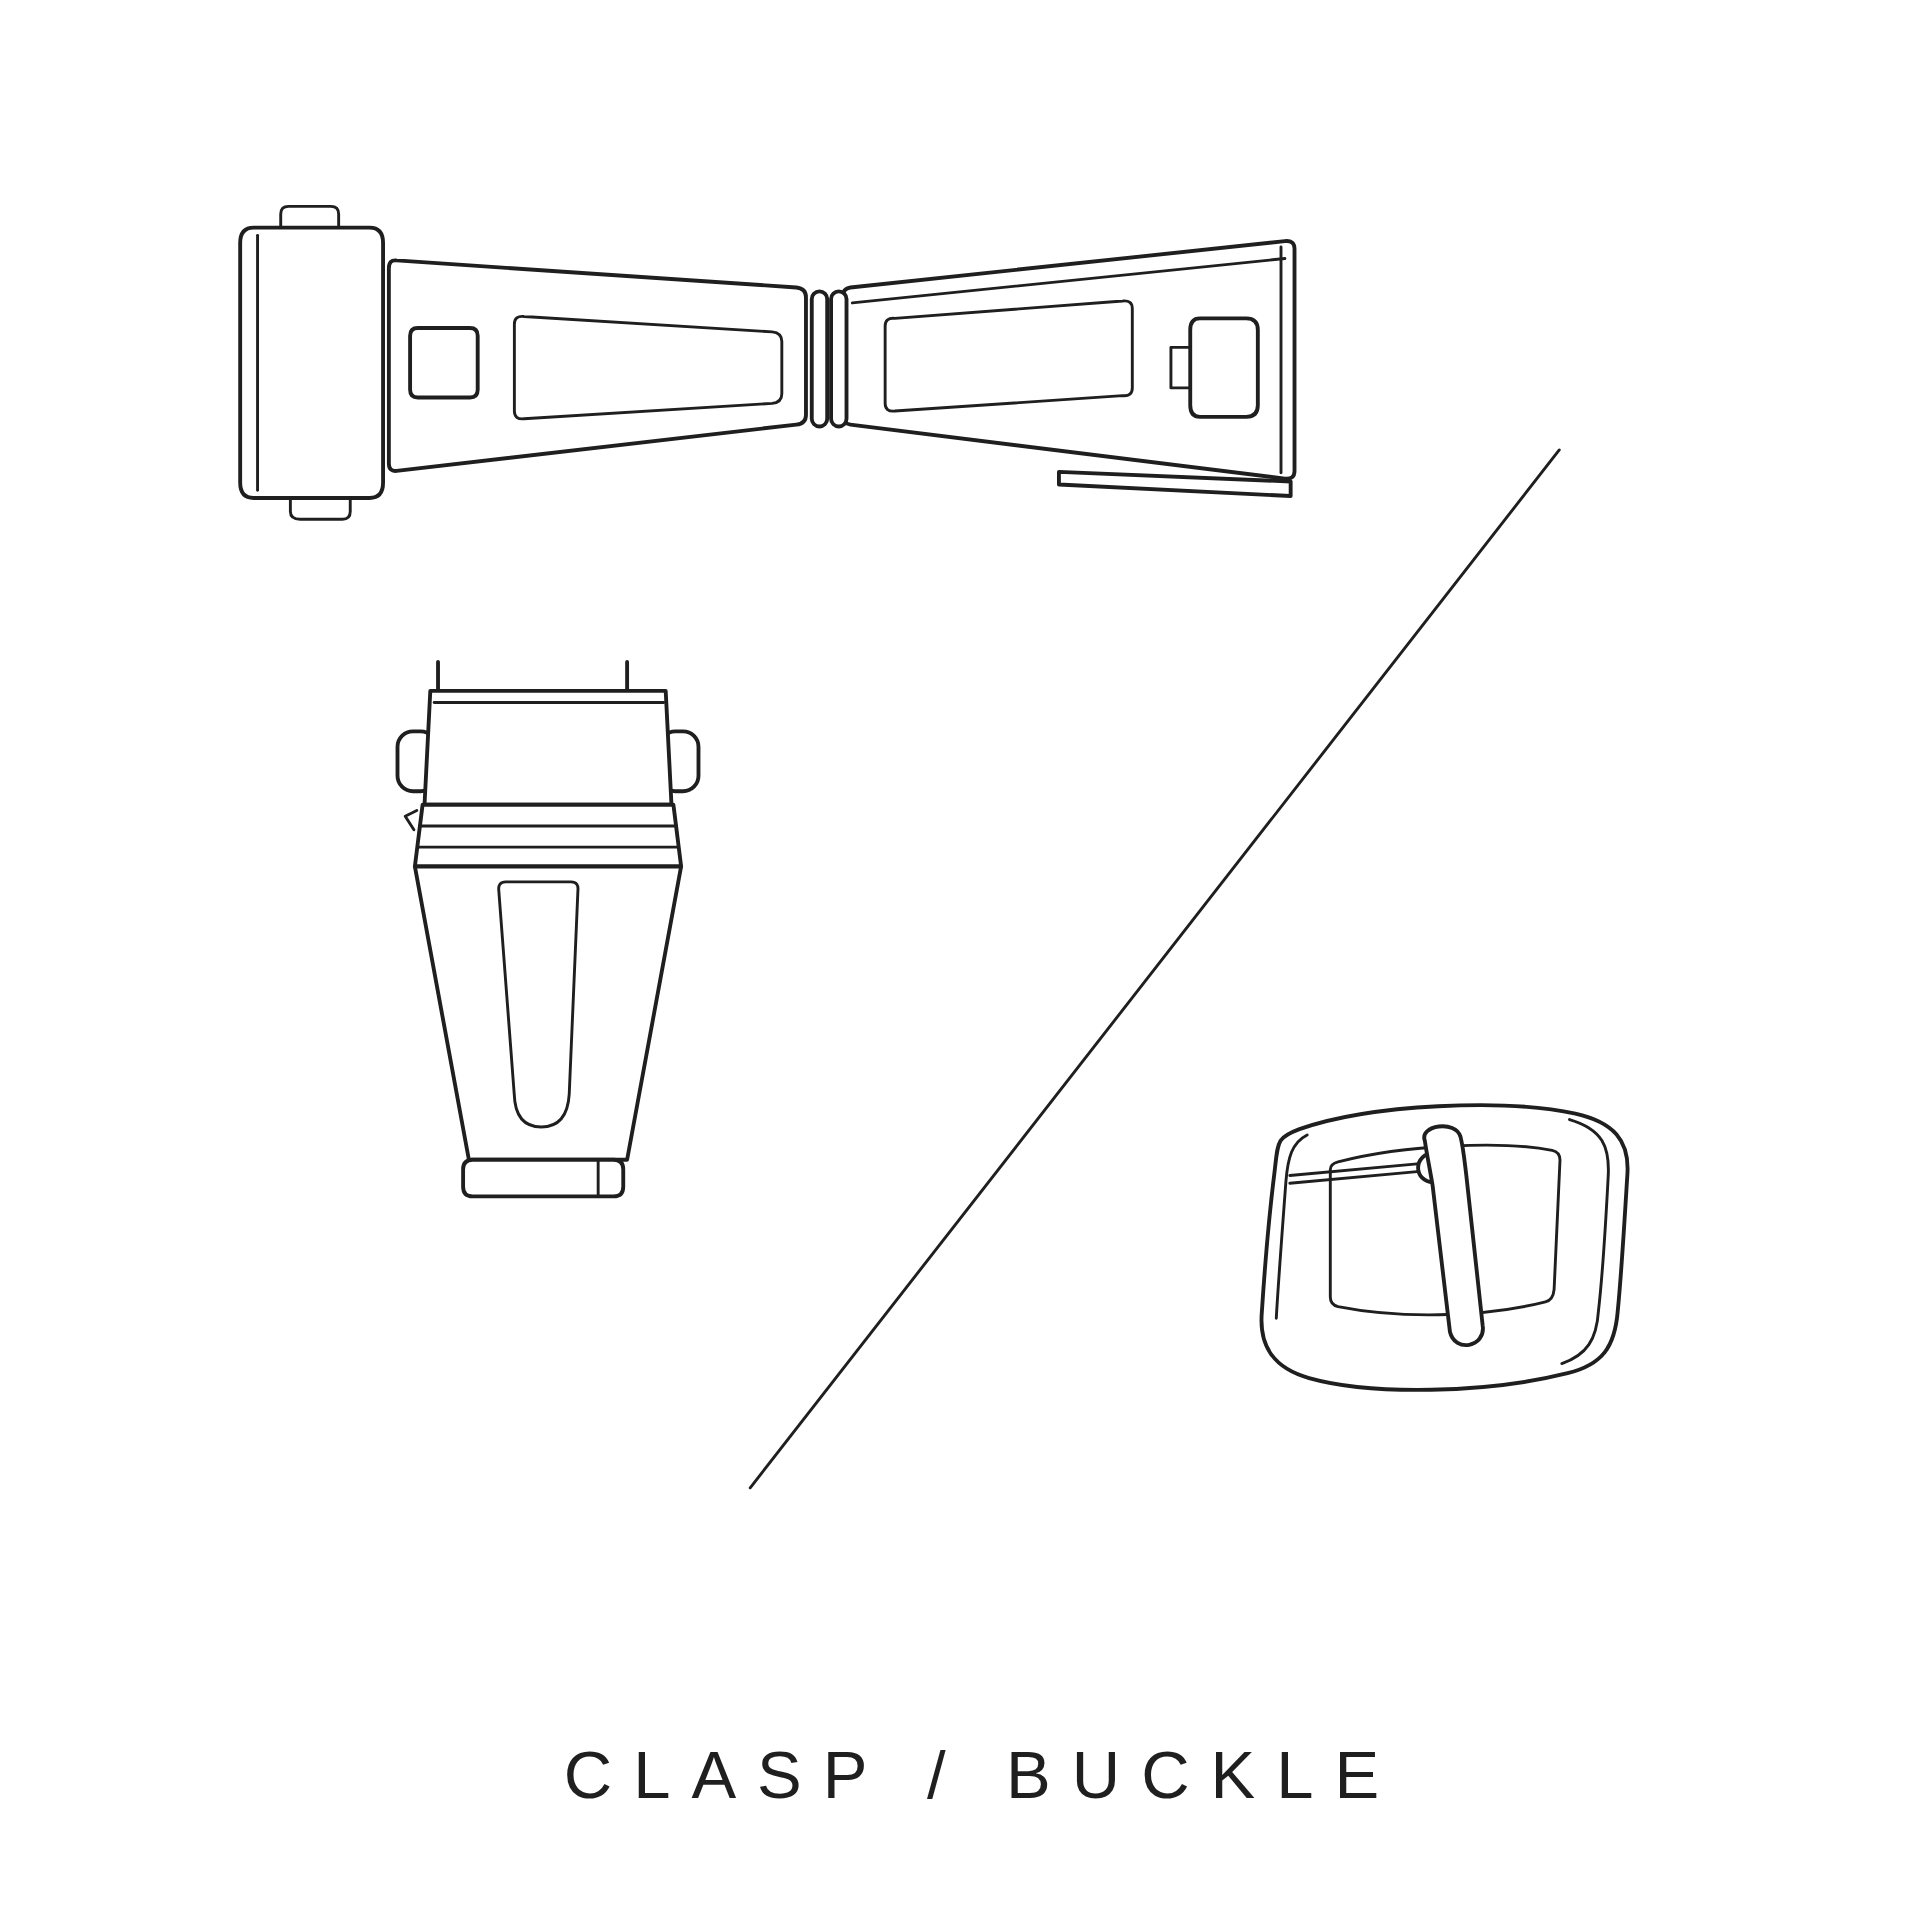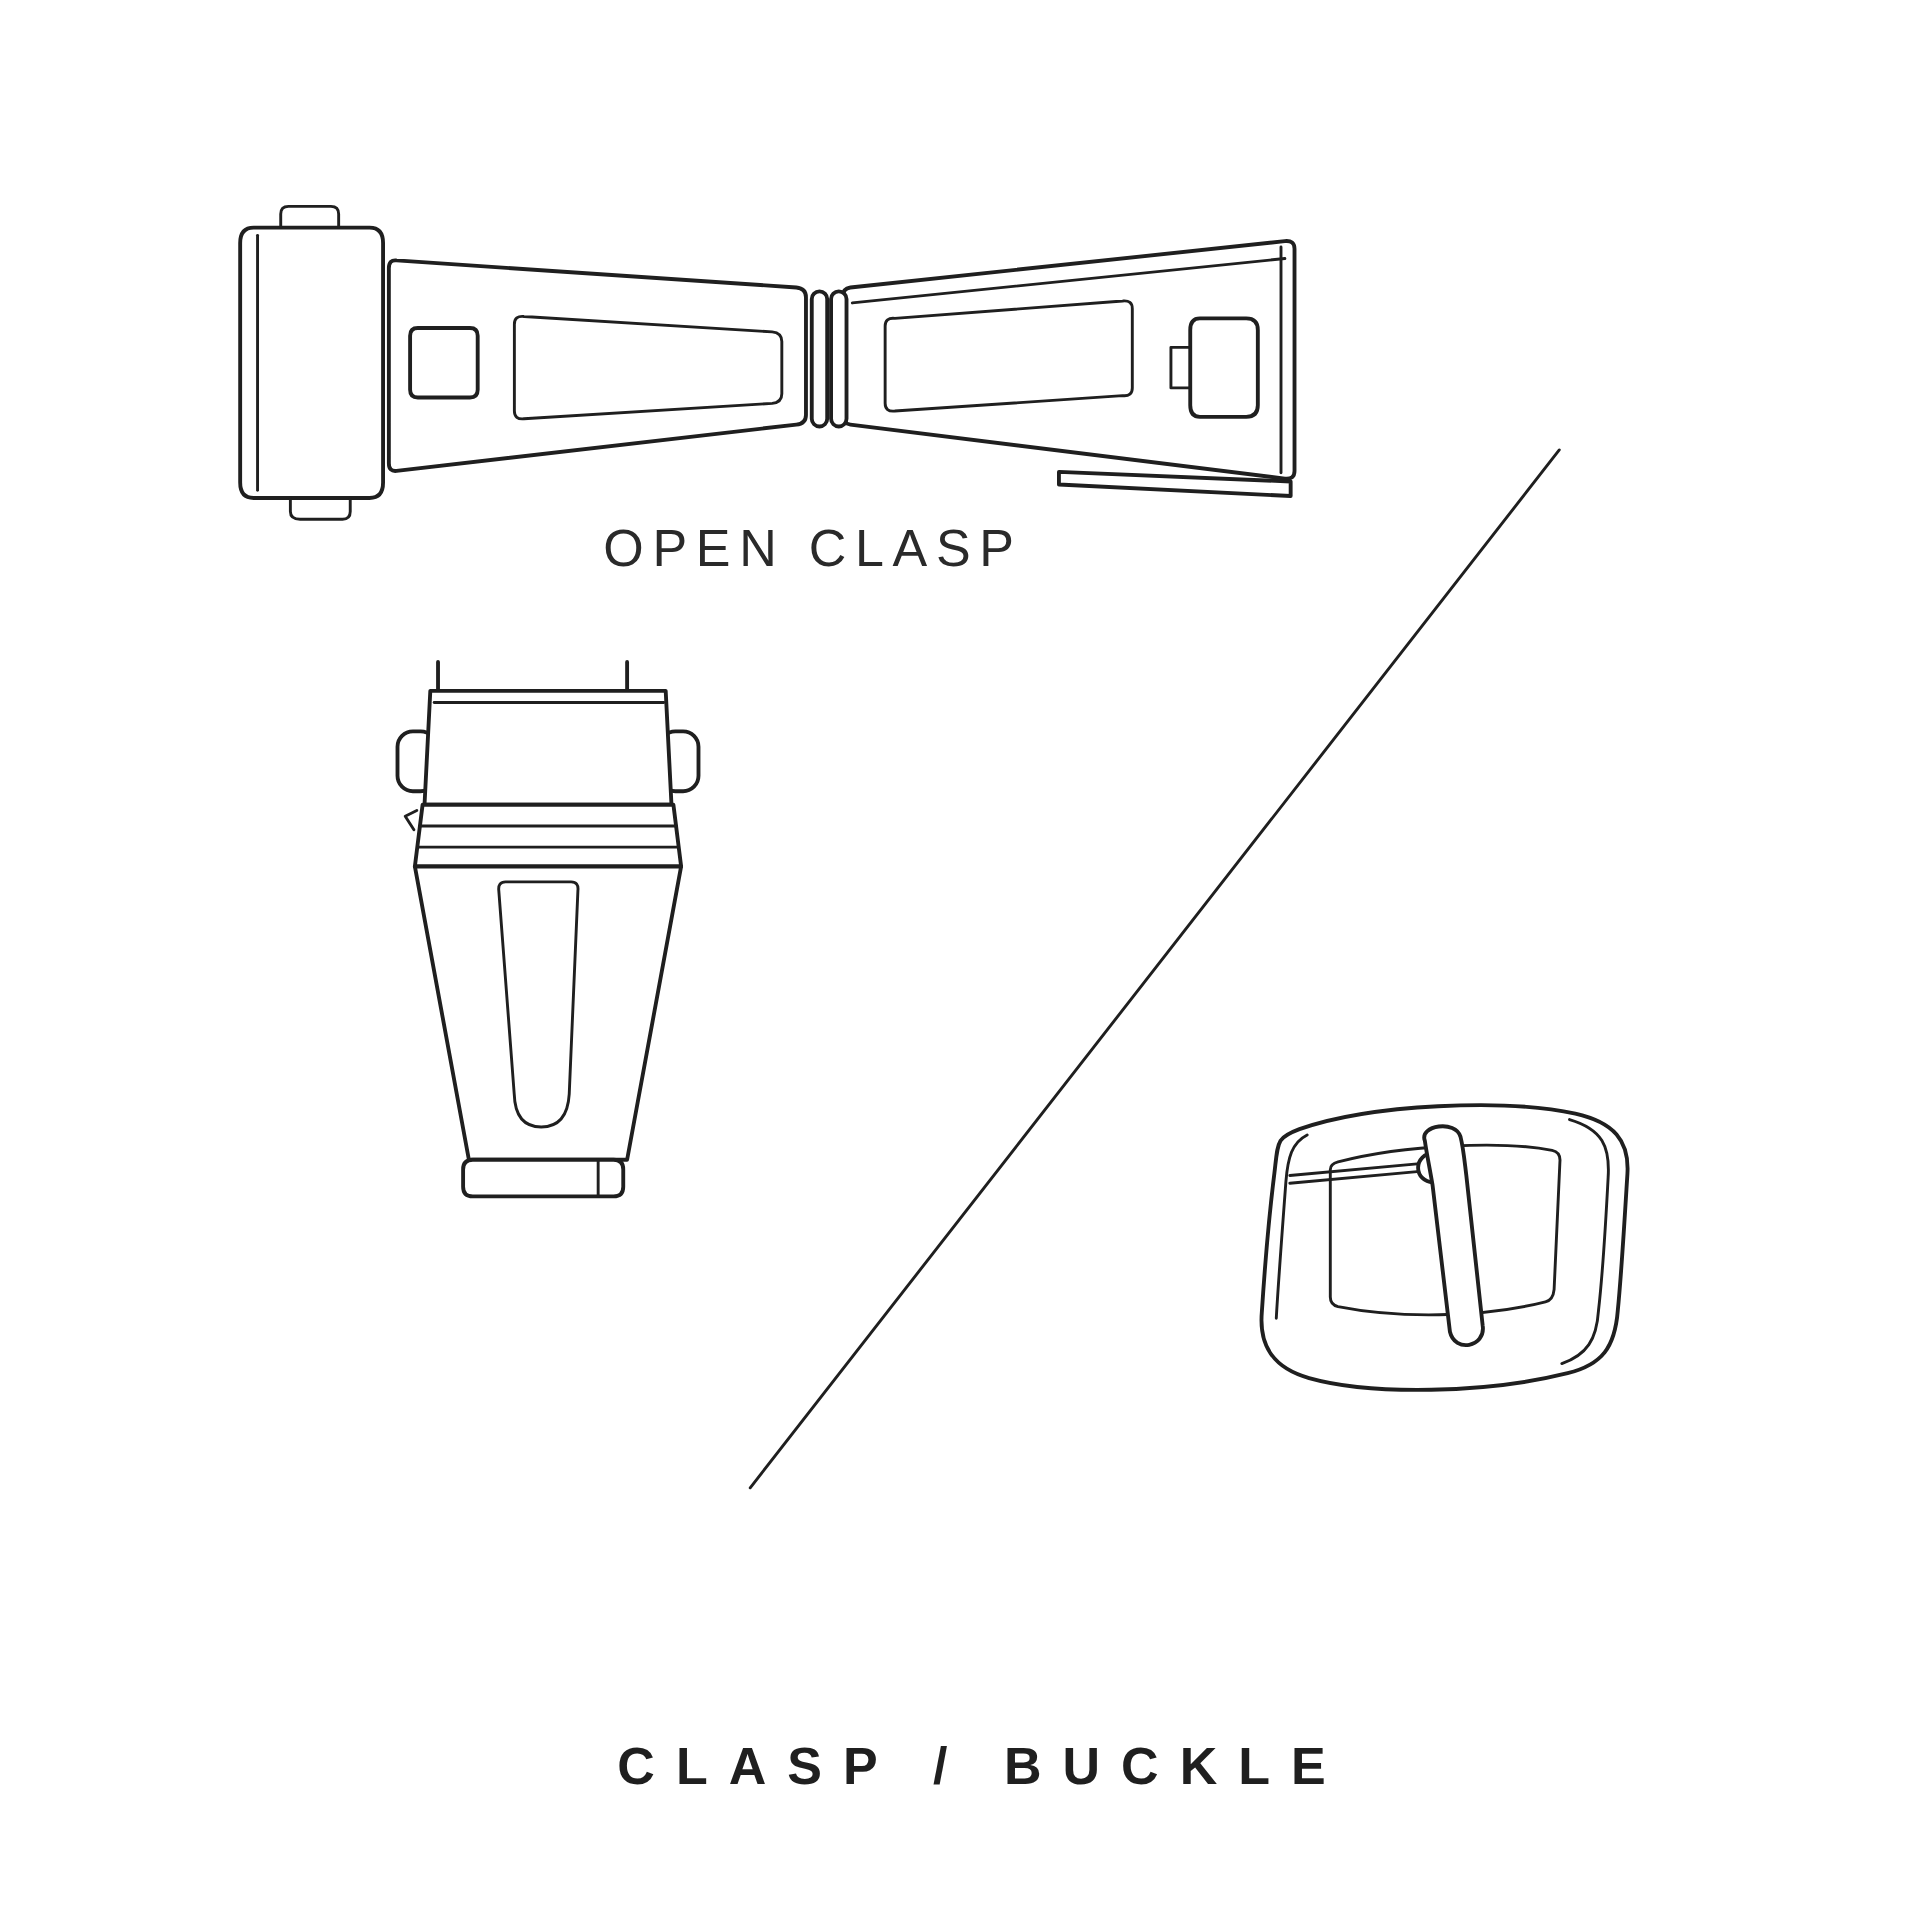--- a/index.html
+++ b/index.html
@@ -45,24 +45,24 @@
     color: #2a2a2a;
     font-size: 52px;
     letter-spacing: 8.7px;
     white-space: nowrap;
     font-weight: 400;
   }
   .title {
     position: absolute;
     transform: translateX(-50%);
     color: #1f1f1f;
-    font-size: 52px;
+    font-size: 67px;
     letter-spacing: 21px;
     white-space: nowrap;
-    font-weight: 700;
+    font-weight: 400;
   }
   .divider-svg {
     position: absolute;
     left: 0; top: 0;
     width: 1931px; height: 1931px;
     pointer-events: none;
   }
 </style>
 </head>
 <body>
@@ -94,21 +94,20 @@
       <path class="ink-thin" d="M 702,140 L 938,122 Q 948,121 948,130 L 948,212 Q 948,221 938,220 L 702,236 Q 692,237 692,228 L 692,148 Q 692,139 702,140 Z"></path>
 
       <rect class="ink-fill" x="616" y="112" width="16" height="140" rx="8"></rect>
       <rect class="ink-fill" x="636" y="112" width="16" height="140" rx="8"></rect>
 
       <path class="ink-fill" d="M 1018,140 L 1066,140 Q 1078,140 1078,152 L 1078,230 Q 1078,242 1066,242 L 1018,242 Q 1008,242 1008,230 L 1008,152 Q 1008,140 1018,140 Z"></path>
       <path class="ink-thin" d="M 1008,170 L 988,170 L 988,212 L 1008,212"></path>
     </g>
   </svg>
 
-  <div class="label" style="left:813px; top:518px;">OPEN CLASP</div>
 
   <svg class="illo" style="left:384px; top:658px;" width="328" height="579" viewBox="0 0 340 600">
     <g>
 
       <path class="ink" d="M 56,4 L 56,34"></path>
       <path class="ink" d="M 252,4 L 252,34"></path>
 
       <rect class="ink-fill" x="14" y="76" width="40" height="62" rx="16"></rect>
       <rect class="ink-fill" x="286" y="76" width="40" height="62" rx="16"></rect>
 

